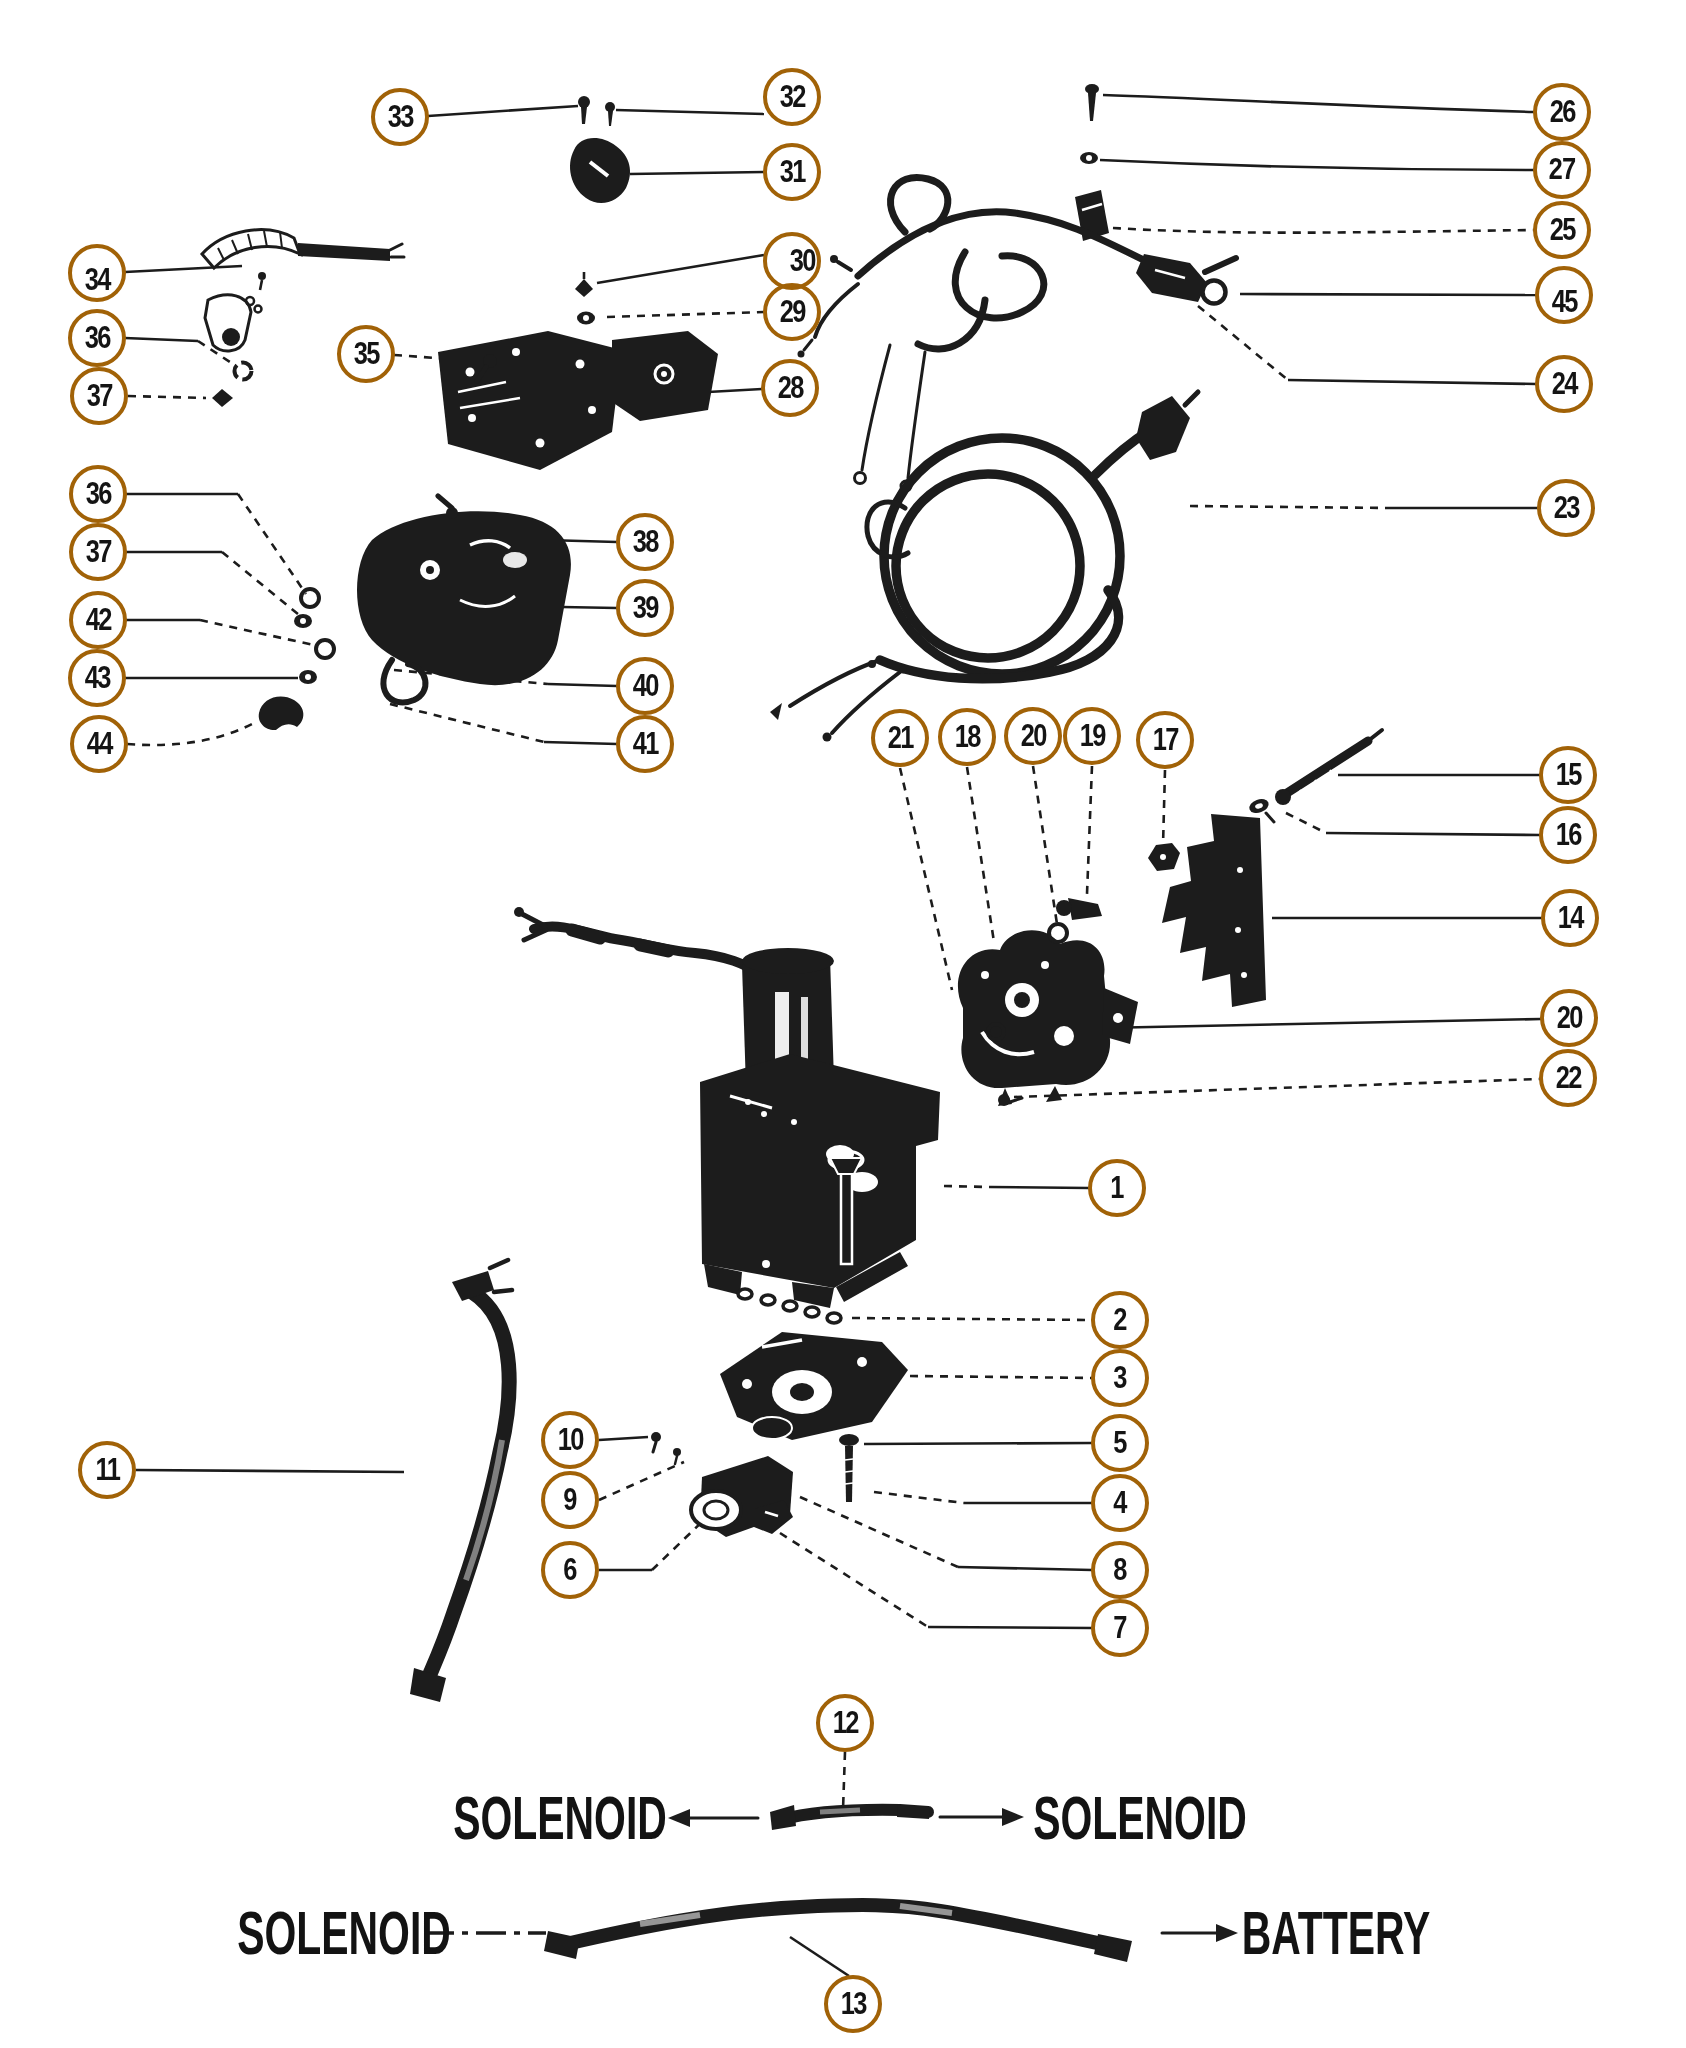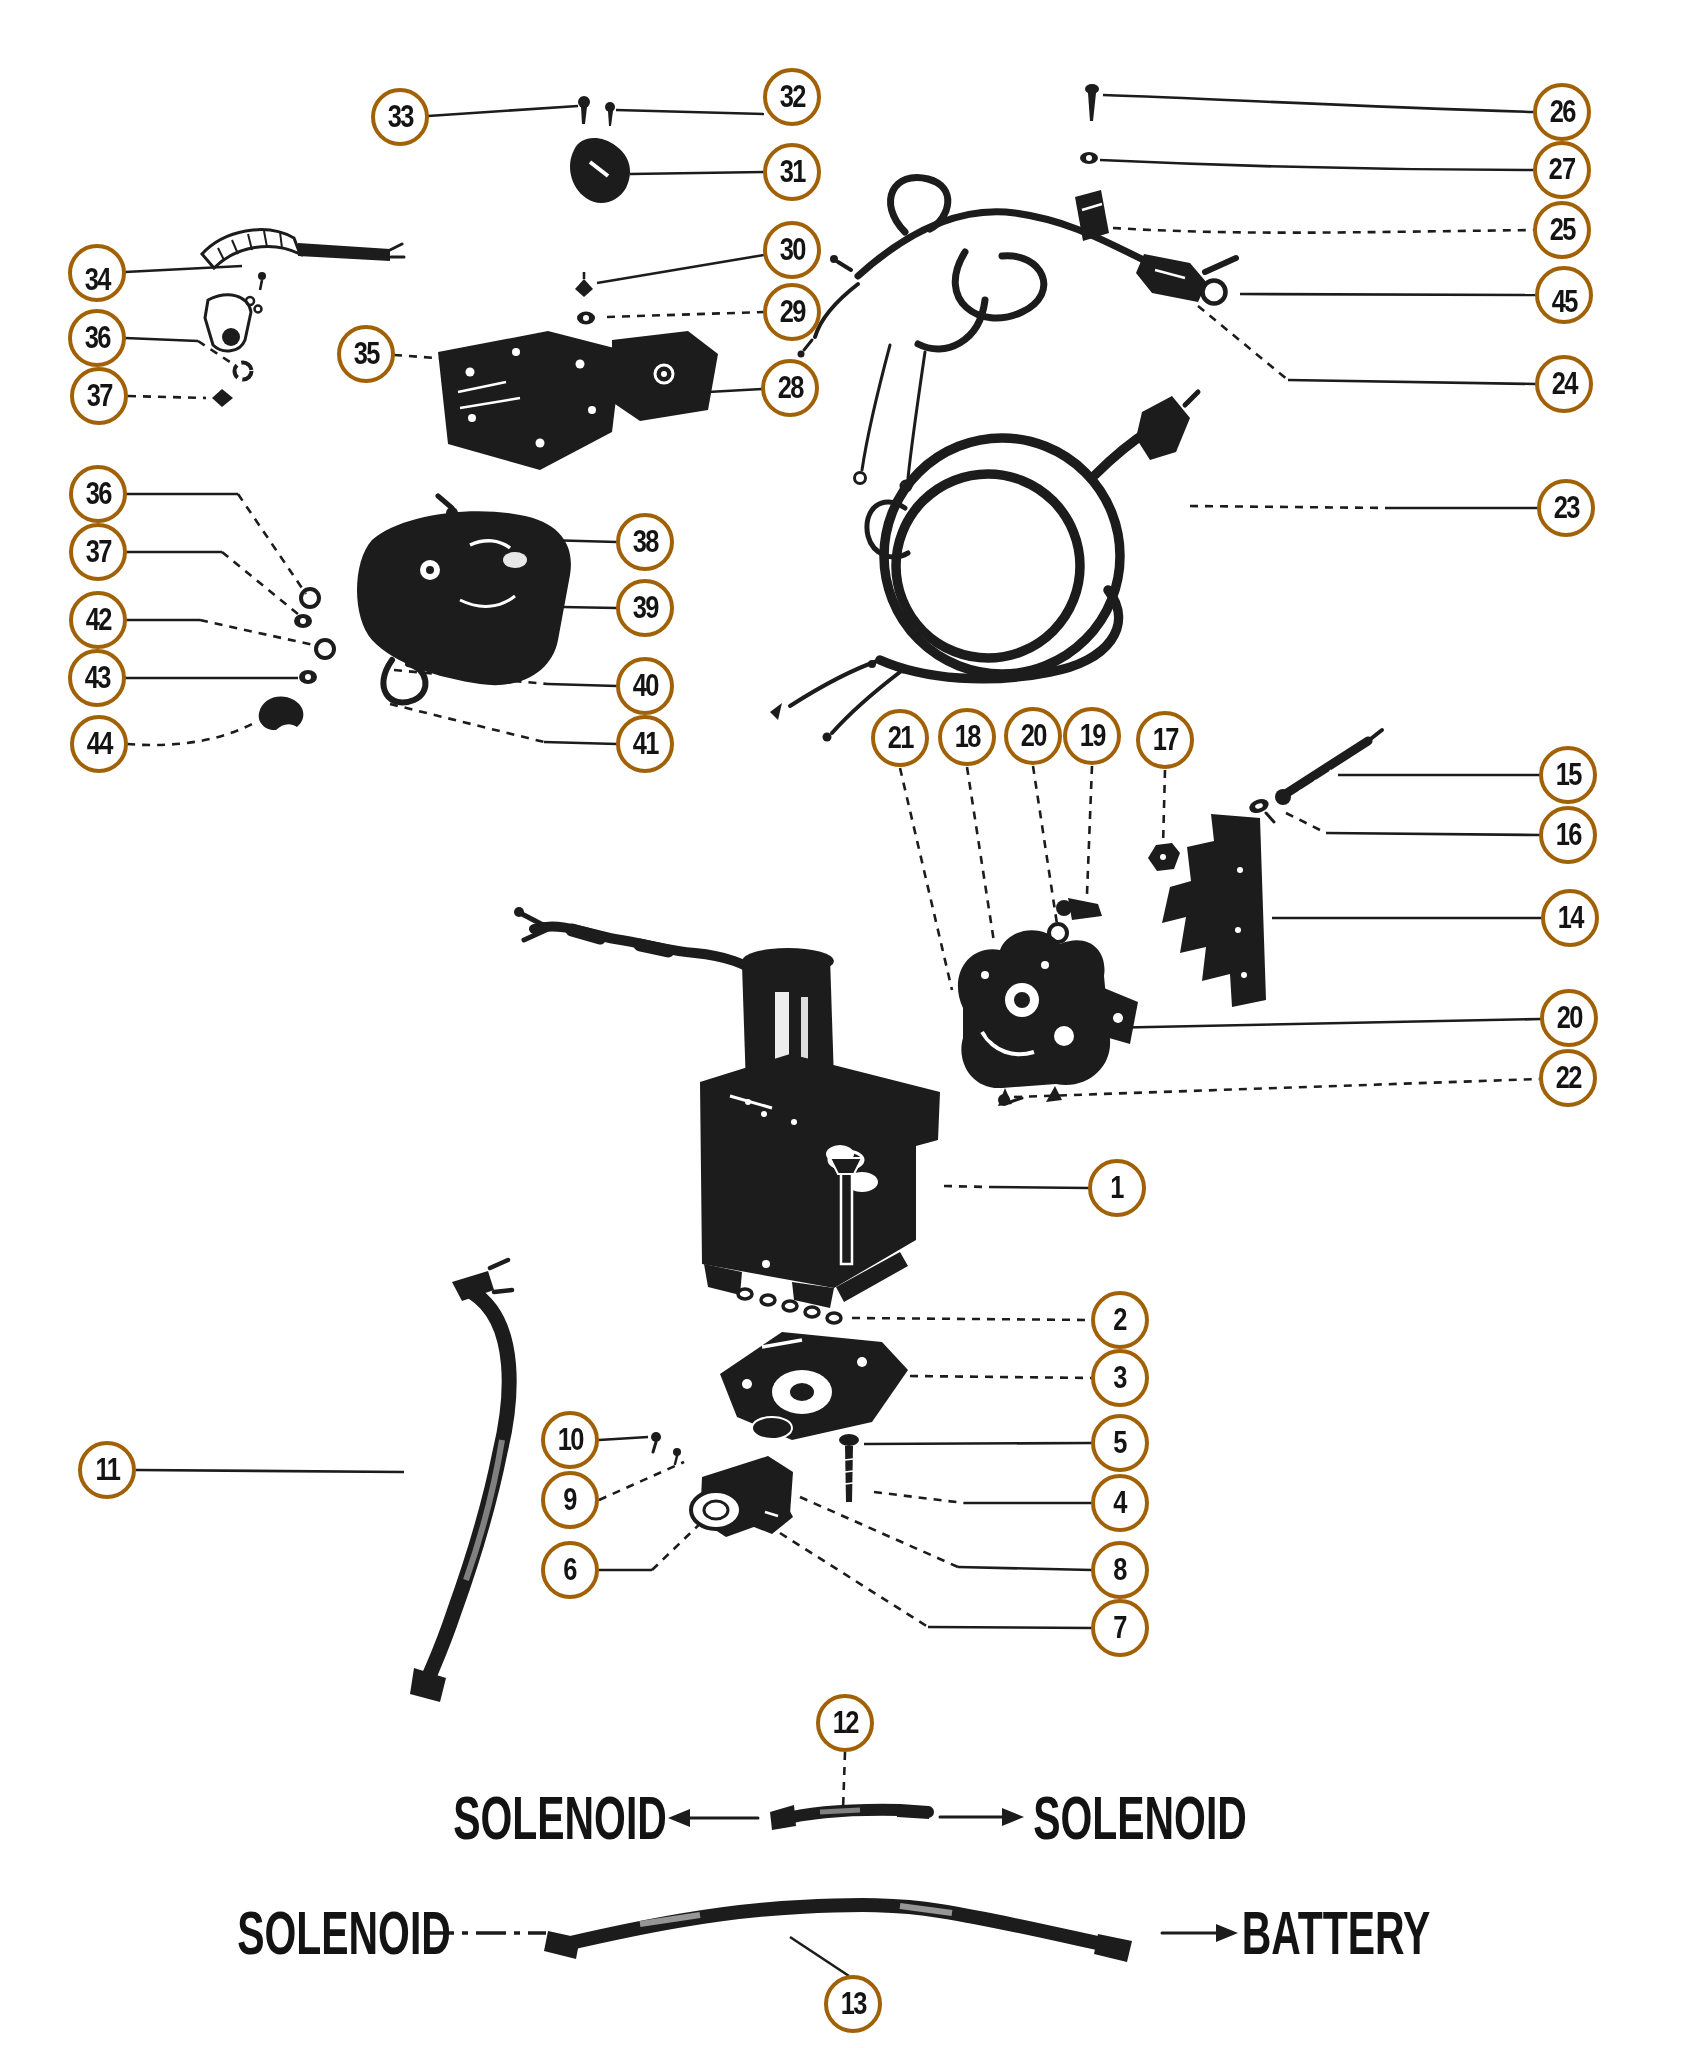--- a/index.html
+++ b/index.html
@@ -325,21 +325,21 @@
   <div class="overlay">
       <div class="callout" style="left: 371px; top: 88px;">
         <span>33</span>
       </div>
       <div class="callout" style="left: 763px; top: 68px;">
         <span>32</span>
       </div>
       <div class="callout" style="left: 763px; top: 143px;">
         <span>31</span>
       </div>
-      <div class="callout" style="left: 763px; top: 221px;">
+      <div class="callout" style="left: 763px; top: 232px; justify-content: flex-end;">
         <span>30</span>
       </div>
       <div class="callout" style="left: 763px; top: 283px;">
         <span>29</span>
       </div>
       <div class="callout" style="left: 761px; top: 359px;">
         <span>28</span>
       </div>
       <div class="callout" style="left: 68px; top: 244px; align-items: flex-end;">
         <span>34</span>

